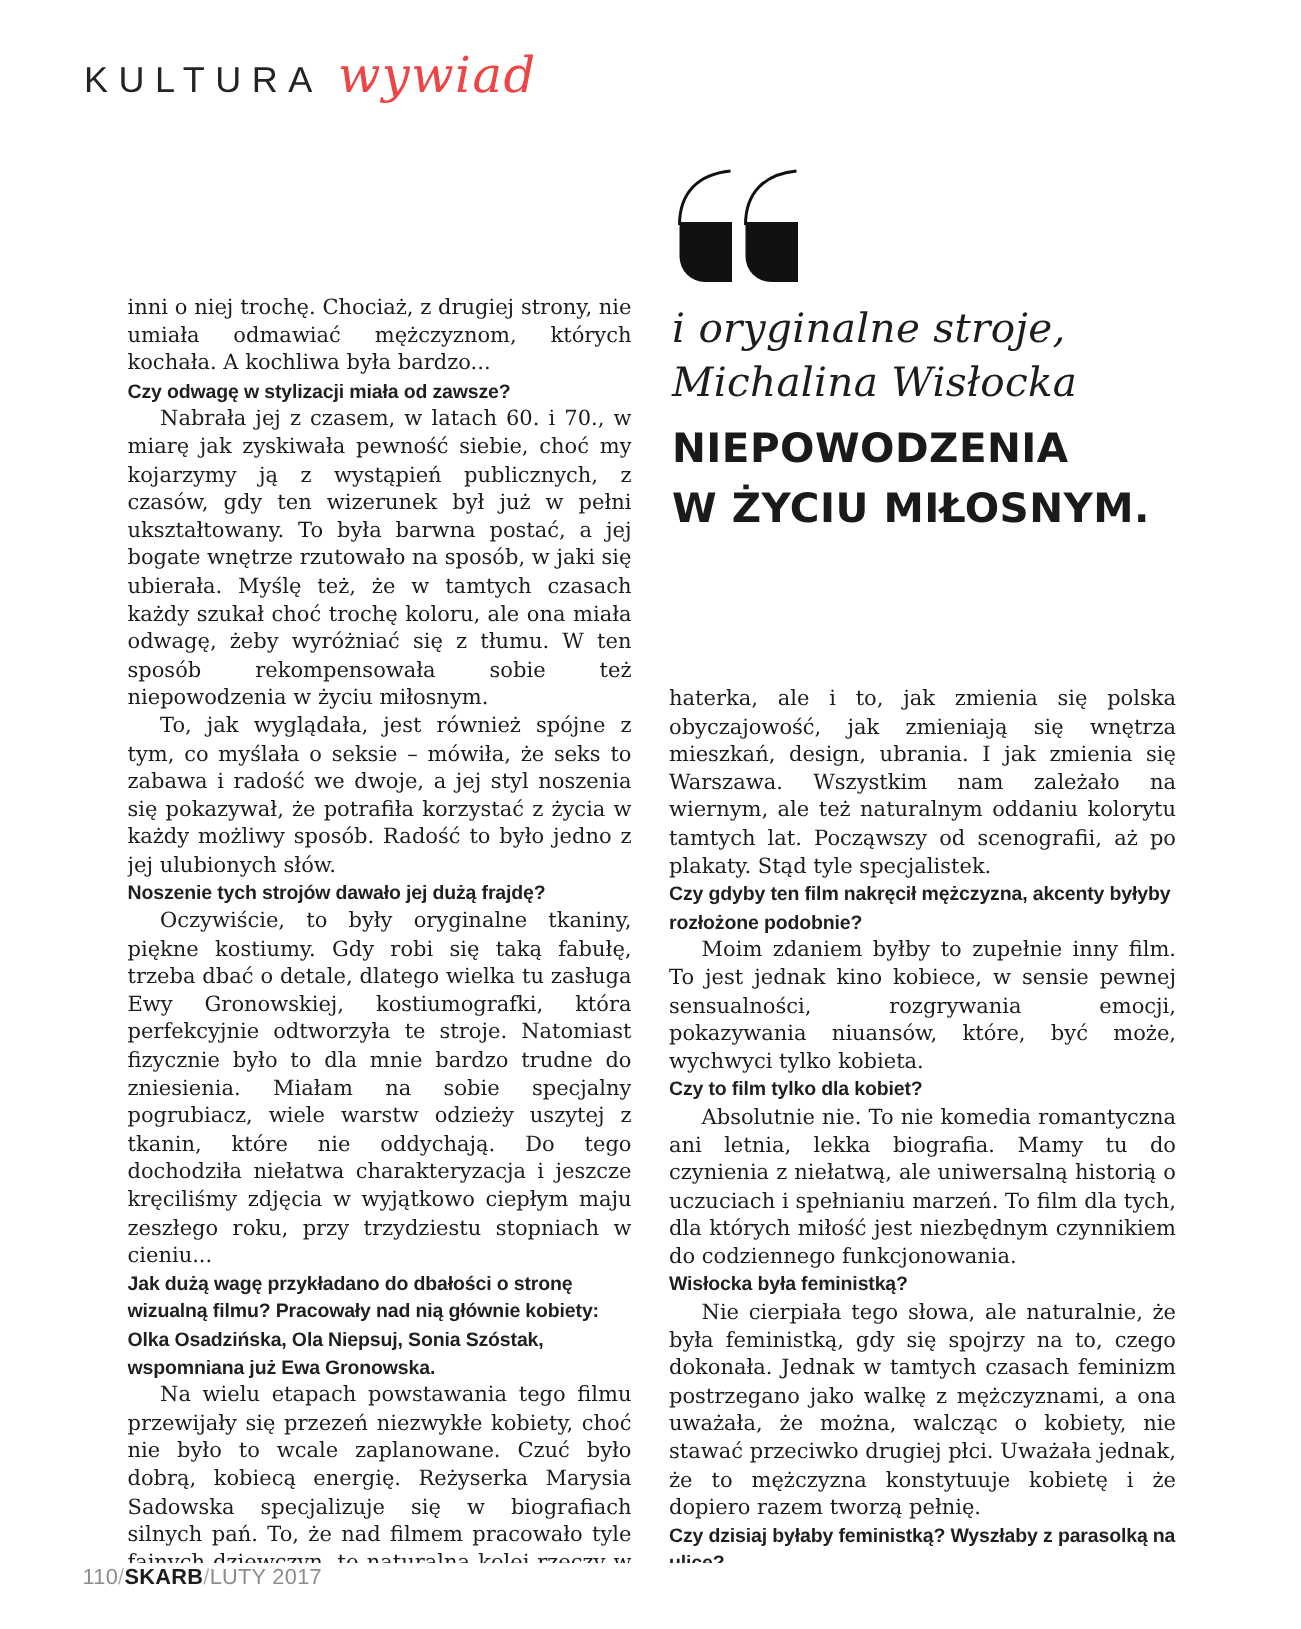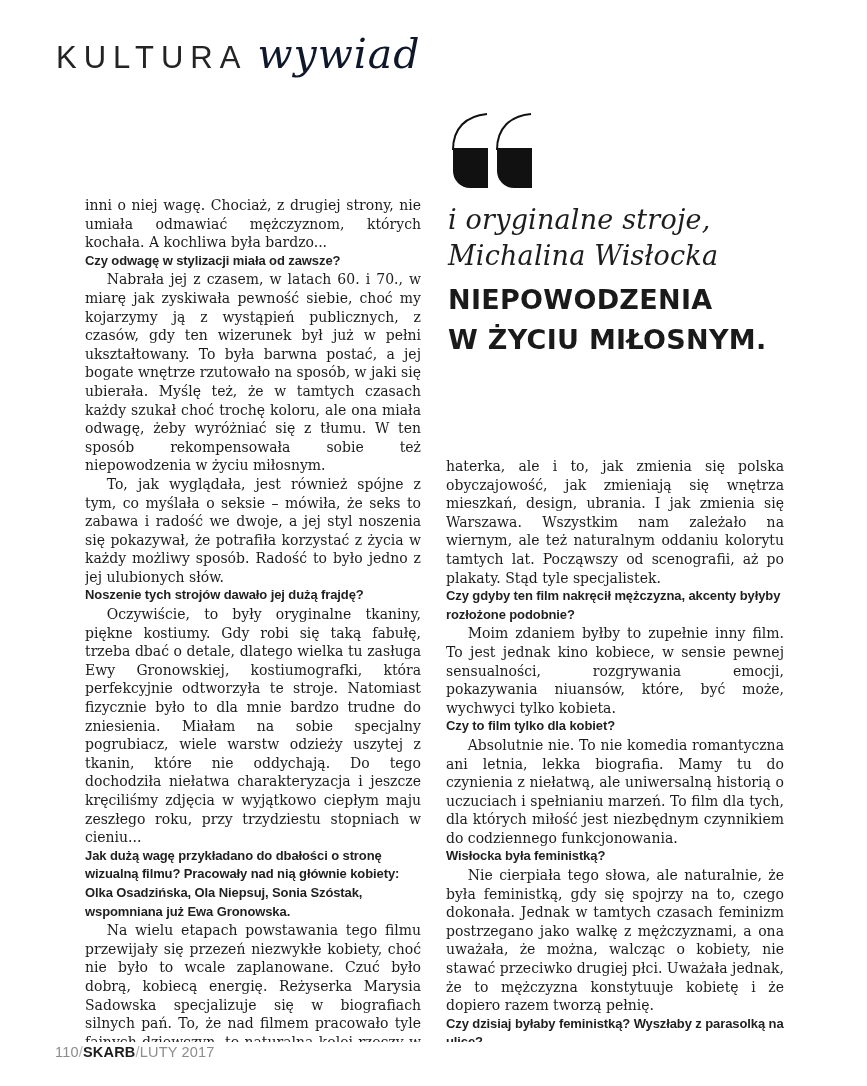--- a/index.html
+++ b/index.html
@@ -4,25 +4,25 @@
 <style>
   html,body{margin:0;padding:0;}
   body{
     width:867px;height:1086px;position:relative;background:#ffffff;
     font-family:"DejaVu Serif", serif;color:#1c1c1c;overflow:hidden;
   }
   
   .page-header{position:absolute;left:56px;top:30px;white-space:nowrap;}
   .section-title{
     font-family:"Liberation Sans", sans-serif;font-weight:300;
-    font-size:31px;letter-spacing:7px;color:#242424;
+    font-size:24px;letter-spacing:7px;color:#242424;
   }
   .section-sub{
     font-family:"DejaVu Serif", serif;font-style:italic;
-    font-size:41px;color:#0f172a;margin-left:10px;letter-spacing:1px;
+    font-size:33px;color:#ef4444;margin-left:10px;letter-spacing:1px;
   }
   
   .col{position:absolute;text-align:justify;font-size:14px;line-height:18.6px;}
   .col-left{left:85px;top:196px;width:336px;height:846px;overflow:hidden;}
   .col-right{left:446px;top:457px;width:338px;height:585px;overflow:hidden;}
   .col p{margin:0;}
   .col p.a{text-indent:1.55em;}
   .col p.cont{text-indent:0;}
   .col p.q{
     font-family:Liberation Sans, sans-serif;font-weight:700;
@@ -51,21 +51,21 @@
   .page-footer .sep{color:#b0b0b0;}
 </style>
 </head>
 <body>
 
 <div class="page-header">
   <span class="section-title">KULTURA</span><span class="section-sub">wywiad</span>
 </div>
 
 <div class="col col-left">
-  <p class="cont">inni o niej wagę. Chociaż, z drugiej strony, nie umiała odmawiać mężczyznom, których kochała. A kochliwa była bardzo...</p>
+  <p class="cont">inni o niej trochę. Chociaż, z drugiej strony, nie umiała odmawiać mężczyznom, których kochała. A kochliwa była bardzo...</p>
   <p class="q">Czy odwagę w stylizacji miała od zawsze?</p>
   <p class="a">Nabrała jej z czasem, w latach 60. i 70., w miarę jak zyskiwała pewność siebie, choć my kojarzymy ją z wystąpień publicznych, z czasów, gdy ten wizerunek był już w pełni ukształtowany. To była barwna postać, a jej bogate wnętrze rzutowało na sposób, w jaki się ubierała. Myślę też, że w tamtych czasach każdy szukał choć trochę koloru, ale ona miała odwagę, żeby wyróżniać się z tłumu. W ten sposób rekompensowała sobie też niepowodzenia w życiu miłosnym.</p>
   <p class="a">To, jak wyglądała, jest również spójne z tym, co myślała o seksie – mówiła, że seks to zabawa i radość we dwoje, a jej styl noszenia się pokazywał, że potrafiła korzystać z życia w każdy możliwy sposób. Radość to było jedno z jej ulubionych słów.</p>
   <p class="q">Noszenie tych strojów dawało jej dużą frajdę?</p>
   <p class="a">Oczywiście, to były oryginalne tkaniny, piękne kostiumy. Gdy robi się taką fabułę, trzeba dbać o detale, dlatego wielka tu zasługa Ewy Gronowskiej, kostiumografki, która perfekcyjnie odtworzyła te stroje. Natomiast fizycznie było to dla mnie bardzo trudne do zniesienia. Miałam na sobie specjalny pogrubiacz, wiele warstw odzieży uszytej z tkanin, które nie oddychają. Do tego dochodziła niełatwa charakteryzacja i jeszcze kręciliśmy zdjęcia w wyjątkowo ciepłym maju zeszłego roku, przy trzydziestu stopniach w cieniu...</p>
   <p class="q">Jak dużą wagę przykładano do dbałości o stronę wizualną filmu? Pracowały nad nią głównie kobiety: Olka Osadzińska, Ola Niepsuj, Sonia Szóstak, wspomniana już Ewa Gronowska.</p>
   <p class="a"><span>Na wielu etapach powstawania tego filmu przewijały się przezeń niezwykłe kobiety, choć nie było to wcale zaplanowane. Czuć było dobrą, kobiecą energię. Reżyserka Marysia Sadowska specjalizuje się w biografiach silnych pań. To, że nad filmem pracowało tyle fajnych dziewczyn, to naturalna kolej rzeczy w jej przypadku. </span></p>
 
 </div>
 

